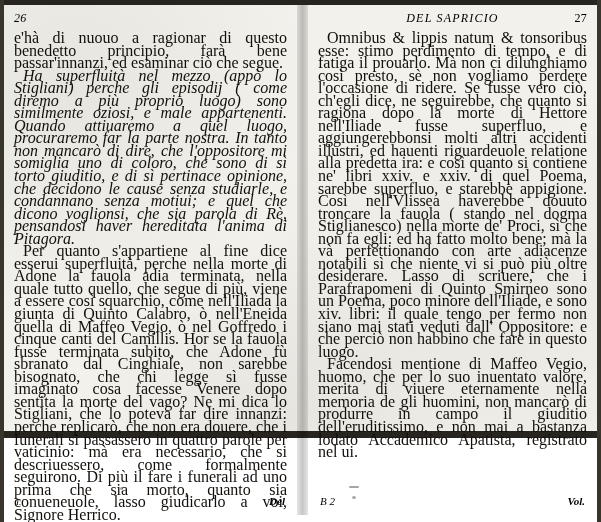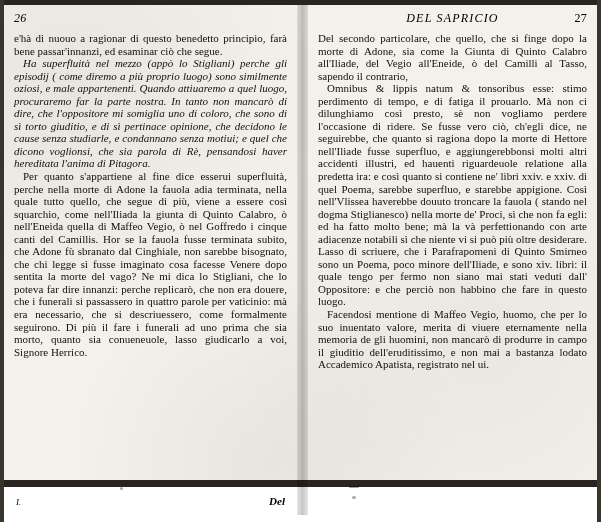--- a/index.html
+++ b/index.html
@@ -9,21 +9,21 @@
   }
   body {
     width: 601px;
     height: 522px;
     overflow: hidden;
     font-family: "Liberation Serif", serif;
   }
   .page {
     position: relative;
     width: 601px;
-    height: 487px;
+    height: 438px;
     background: #f1efe9;
     background-image:
       radial-gradient(circle at 12% 20%, rgba(0,0,0,0.05) 0%, rgba(0,0,0,0) 38%),
       radial-gradient(circle at 80% 70%, rgba(0,0,0,0.045) 0%, rgba(0,0,0,0) 42%),
       radial-gradient(circle at 45% 95%, rgba(0,0,0,0.05) 0%, rgba(0,0,0,0) 35%);
     box-sizing: border-box;
     filter: contrast(1.02);
     padding-left: 8px;
   }
   
@@ -86,21 +86,21 @@
     flex: 1;
     text-align: center;
     font-style: italic;
     font-weight: normal;
     font-size: 12px;
     letter-spacing: 1.2px;
   }
   .hdr-right .folio { width: 26px; text-align: right; font-size: 12px; }
 
   .body {
-    font-size: 11px;
+    font-size: 16px;
     line-height: 12.55px;
     text-align: justify;
     text-justify: inter-word;
     color: #15110d;
     hyphens: none;
   }
   .body p {
     margin: 0;
     text-indent: 0;
   }
@@ -157,22 +157,26 @@
     </div>
   </div>
 
   <div class="col col-right">
     <div class="hdr hdr-right">
       <span class="folio"></span>
       <span class="title">DEL SAPRICIO</span>
       <span class="folio">27</span>
     </div>
     <div class="body">
-      <p>Del secondo particolare, che quello, che si finge dopo la morte di Adone, sia come la Giunta di Quinto Calabro all'Iliade, del Vegio all'Eneide, ò del Camilli al Tasso, sapendo il contrario,</p>
       <p class="ind">Omnibus &amp; lippis natum &amp; tonsoribus esse: stimo perdimento di tempo, e di fatiga il prouarlo. Mà non ci dilunghiamo così presto, sè non vogliamo perdere l'occasione di ridere. Se fusse vero ciò, ch'egli dice, ne seguirebbe, che quanto si ragiona dopo la morte di Hettore nell'Iliade fusse superfluo, e aggiungerebbonsi molti altri accidenti illustri, ed hauenti riguardeuole relatione alla predetta ira: e così quanto si contiene ne' libri xxiv. e xxiv. di quel Poema, sarebbe superfluo, e starebbe appigione. Così nell'Vlissea haverebbe douuto troncare la fauola ( stando nel dogma Stiglianesco) nella morte de' Proci, sì che non fa egli: ed ha fatto molto bene; mà la và perfettionando con arte adiacenze notabili sì che niente vi si può più oltre desiderare. Lasso di scriuere, che i Parafrapomeni di Quinto Smirneo sono un Poema, poco minore dell'Iliade, e sono xiv. libri: il quale tengo per fermo non siano mai stati veduti dall' Oppositore: e che perciò non habbino che fare in questo luogo.</p>
       <p class="ind">Facendosi mentione di Maffeo Vegio, huomo, che per lo suo inuentato valore, merita di viuere eternamente nella memoria de gli huomini, non mancarò di produrre in campo il giuditio dell'eruditissimo, e non mai a bastanza lodato Accademico Apatista, registrato nel ui.</p>
+    </div>
+    <div class="footer footer-right">
+      <span class="sig">B 2</span>
+      <span class="spacer"></span>
+      <span class="cw">Vol.</span>
     </div>
   </div>
 
   <div class="speck" style="left:120px;top:487px;width:3px;height:3px;"></div>
   <div class="speck" style="left:352px;top:496px;width:4px;height:3px;"></div>
   <div class="speck" style="left:349px;top:486px;width:10px;height:2px;border-radius:1px;"></div>
 </div>
 
 </body></html>

